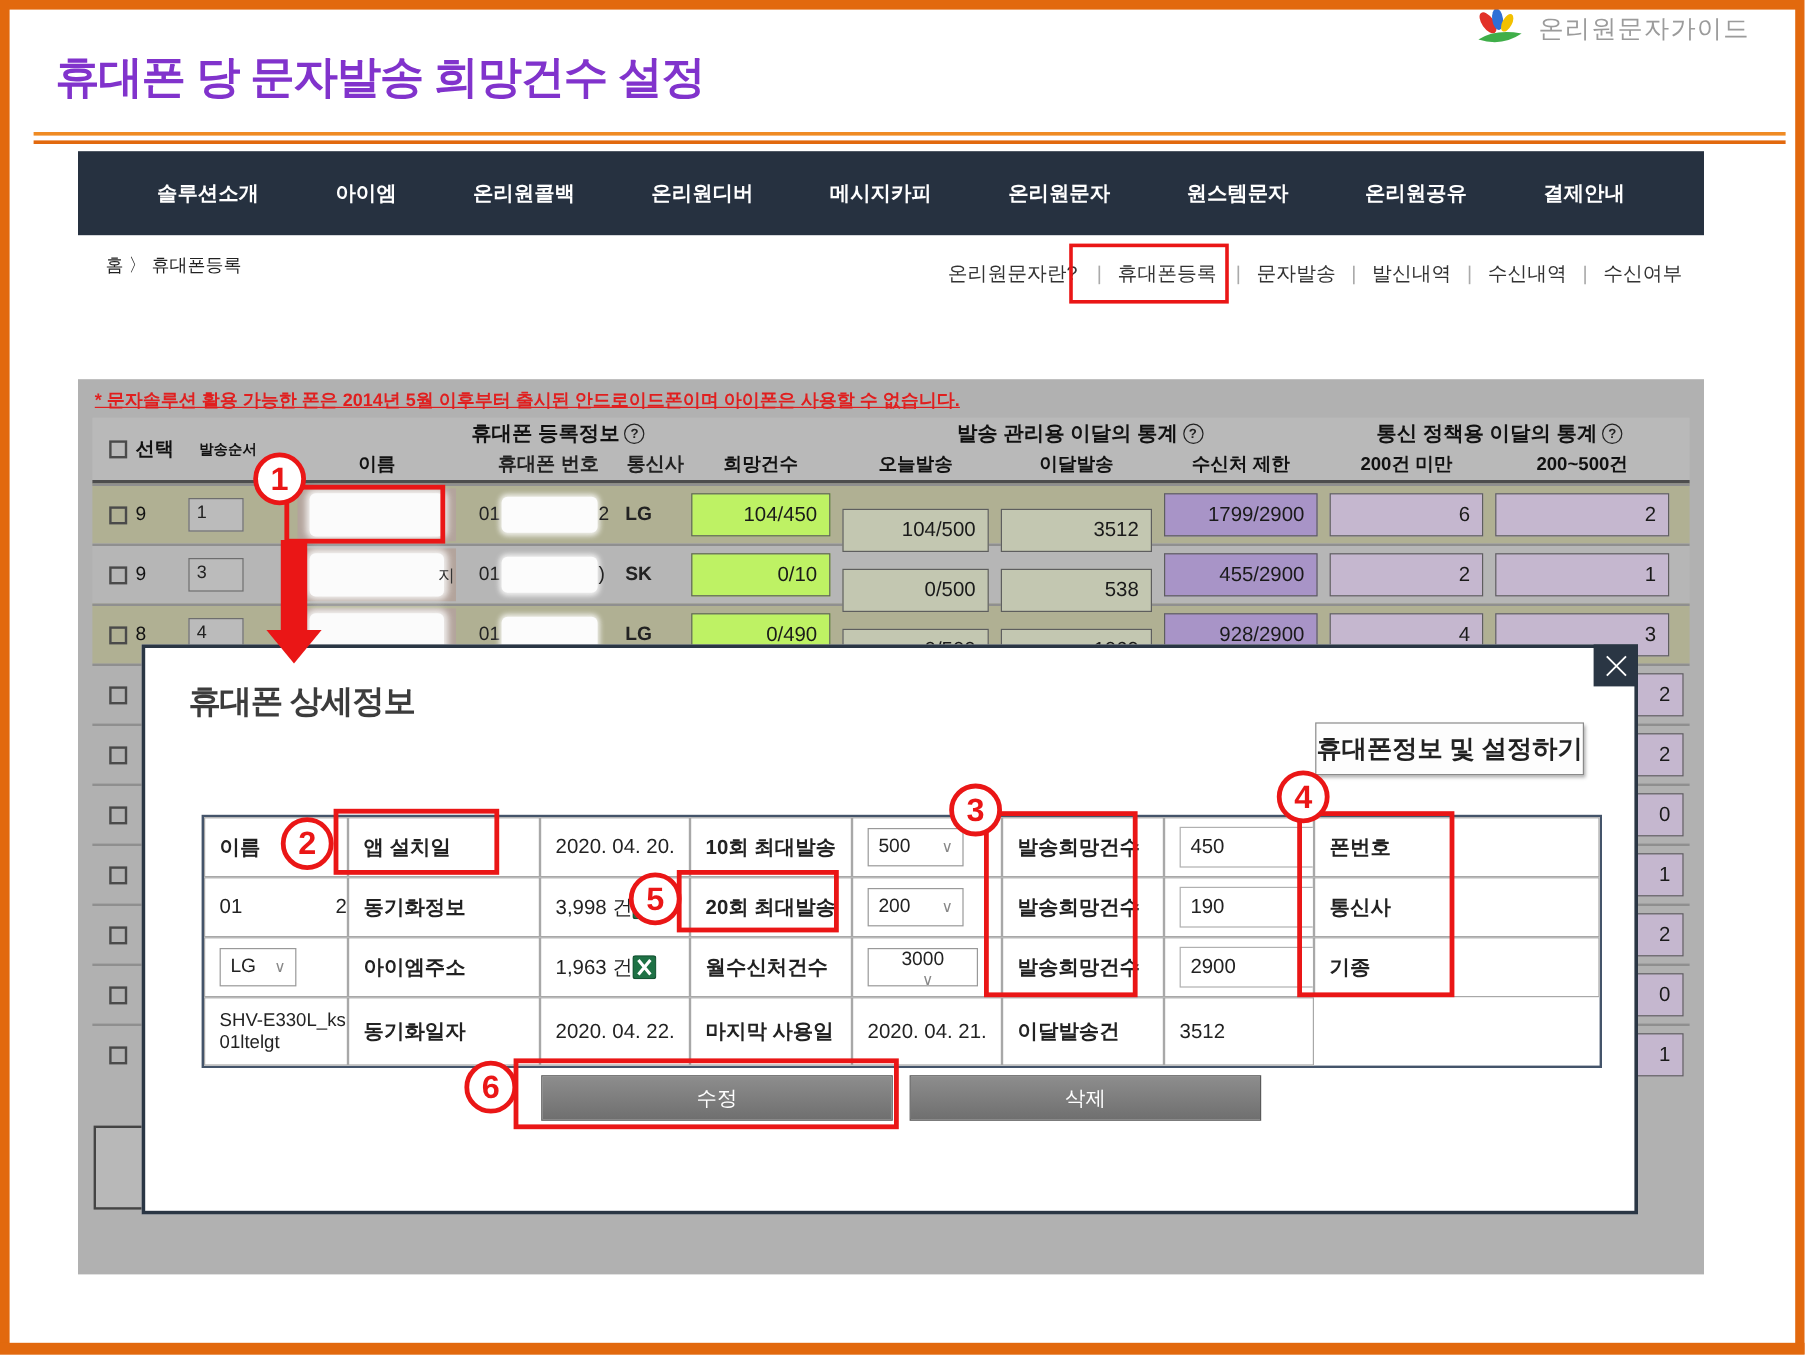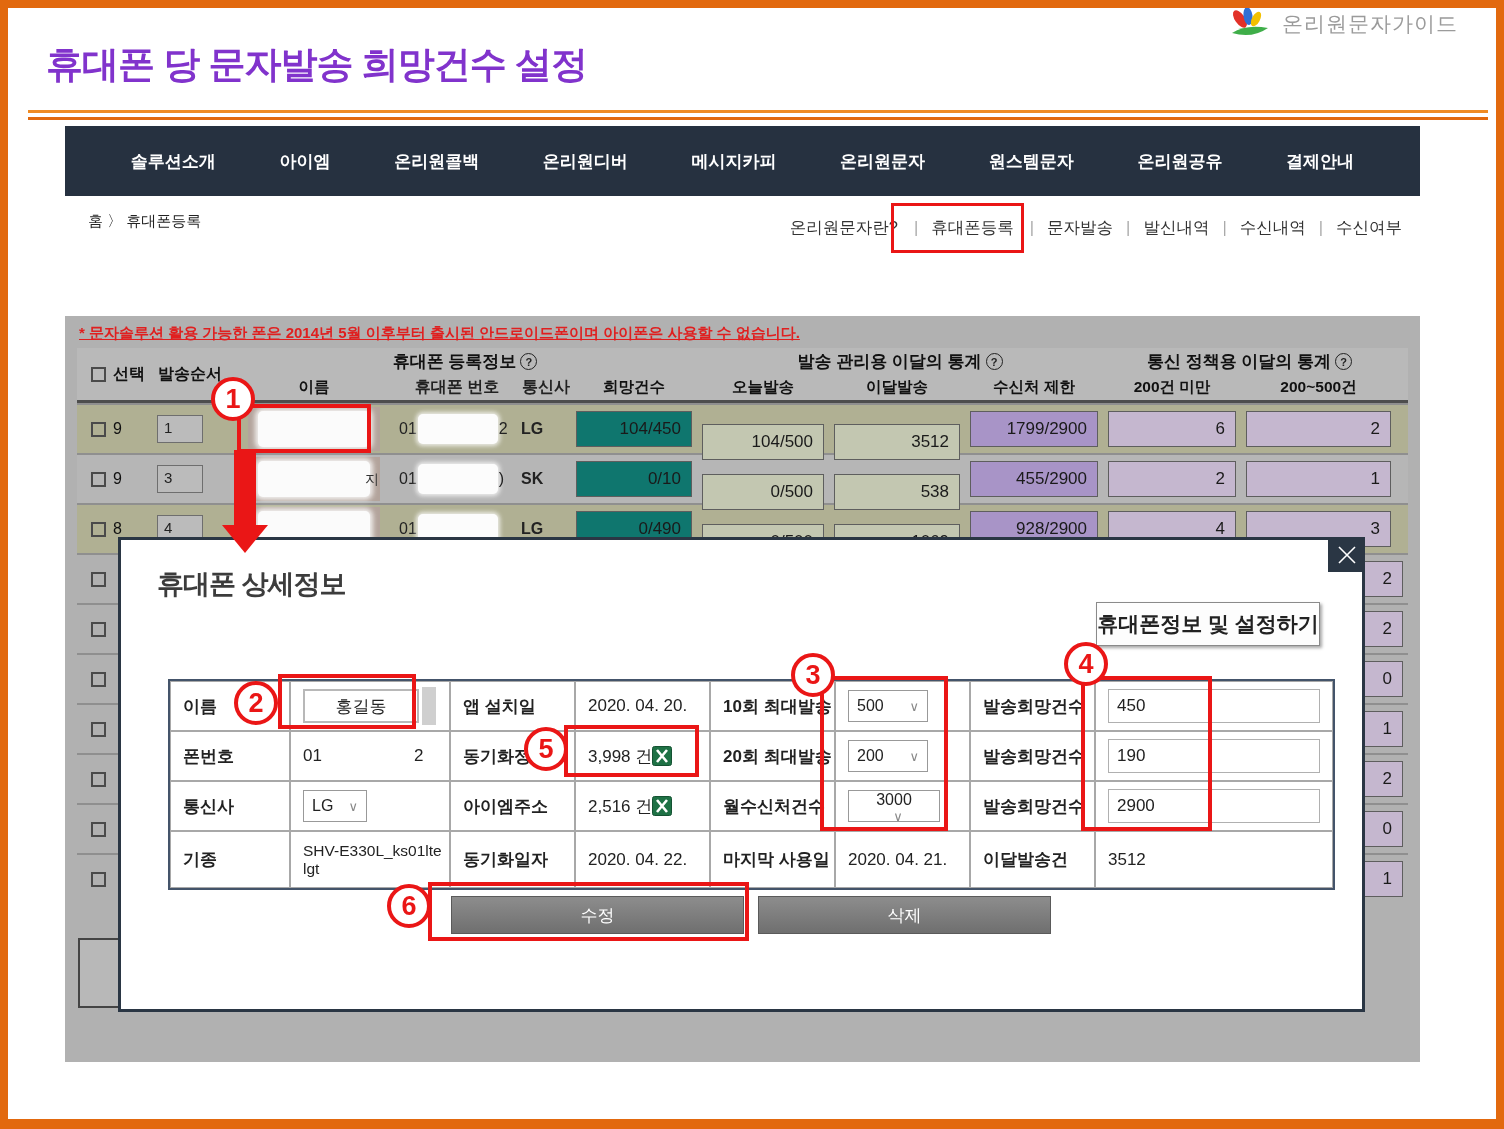--- a/index.html
+++ b/index.html
@@ -25,21 +25,21 @@
   .subnav-item.boxed{border:3px solid #ea1616;padding:11px 7px;margin:-11px -7px;}
 
   
   .panel{position:absolute;left:65px;top:316px;width:1355px;height:746px;background:#b1b1b1;box-sizing:border-box;padding:6px 12px 0;}
   .warning{color:#e01f1f;font-size:15px;font-weight:bold;text-decoration:underline;margin:2px 0 5px 2px;white-space:nowrap;}
 
   .c-sel{width:70px;text-align:right;}.c-ord{width:86px;}.c-name{width:162px;}.c-phone{width:120px;}.c-car{width:56px;}
   .c-hope{width:126px;}.c-today{width:132px;}.c-month{width:136px;}.c-limit{width:138px;}.c-u200{width:138px;}.c-r200{width:155px;}
 
   .thead{display:flex;background:#b9b9b9;border-bottom:3px solid #4d4d4d;}
-  .h-flat{display:flex;align-items:center;justify-content:center;gap:5px;font-weight:bold;font-size:16px;color:#111;height:52px;box-sizing:border-box;}
+  .h-flat{display:flex;align-items:center;justify-content:center;gap:5px;font-weight:bold;font-size:12px;color:#111;height:52px;box-sizing:border-box;}
   .h-group{display:flex;flex-direction:column;box-sizing:border-box;}
   .h-group-title{height:27px;display:flex;align-items:center;justify-content:center;gap:4px;font-weight:bold;font-size:17px;color:#111;}
   .h-sub{display:flex;height:25px;}
   .h-sub-cell{display:flex;align-items:center;justify-content:center;font-weight:bold;font-size:15.5px;color:#111;box-sizing:border-box;}
   .help{width:17px;height:17px;border:1.5px solid #222;border-radius:50%;font-size:11px;font-weight:bold;display:inline-flex;align-items:center;justify-content:center;color:#222;background:transparent;box-sizing:border-box;}
 
   .trow{display:flex;align-items:center;height:50px;border-top:2px solid #8f8f8f;box-sizing:border-box;}
   .trow.olive{background:#b0b093;}
   .trow.gray{background:#b6b6b6;}
   .trow.hiddenrow{background:transparent;}
@@ -47,21 +47,21 @@
   .cb{width:15px;height:15px;border:2px solid #4a4a4a;background:transparent;box-sizing:border-box;cursor:pointer;flex:none;}
   .c-sel{padding-left:14px;gap:7px;font-size:16px;color:#111;}
   .ord-box{width:46px;height:28px;background:#bbbbbb;border:1px solid #6e6e6e;font-size:15px;color:#222;padding:3px 0 0 6px;box-sizing:border-box;margin-left:10px;}
   .name-back{width:132px;height:44px;background:#b3a49c;margin:0 auto;display:flex;align-items:center;justify-content:center;position:relative;}
   .name-chip{width:112px;height:36px;background:#fbfbfb;border-radius:5px;box-shadow:0 0 5px 3px rgba(251,251,251,.85);}
   .name-suffix{position:absolute;right:1px;top:14px;font-size:14px;color:#333;}
   .c-phone{font-size:16px;color:#222;padding-left:4px;}
   .phone-blur{width:80px;height:30px;background:#fcfcfc;border-radius:5px;margin:0 1px;box-shadow:0 0 4px 2px rgba(252,252,252,.8);flex:none;}
   .c-car{font-size:16px;font-weight:bold;color:#222;padding-left:6px;}
   .vbox{flex:1;height:36px;margin:0 5px;border:1px solid #5e5e5e;display:flex;align-items:center;justify-content:flex-end;padding-right:10px;font-size:17px;color:#1a1a1a;box-sizing:border-box;}
-  .vbox.hope{background:#0f766e;}
+  .vbox.hope{background:#bef264;}
   .vbox.today,.vbox.month{background:#c3c7b1;margin-top:25px;}
   .vbox.limit{background:#a894c7;}
   .vbox.u200,.vbox.r200{background:#c5b7cf;}
   .spacer{flex:1;height:100%;}
   .partial-btn{position:absolute;left:13px;top:622px;width:97px;height:70px;background:#b8b8b8;border:2px solid #444;box-sizing:border-box;display:flex;align-items:center;justify-content:flex-end;padding-right:2px;font-size:15px;color:#5a4a22;overflow:hidden;cursor:pointer;}
 
   
   .modal{position:absolute;left:118px;top:537px;width:1247px;height:475px;background:#ffffff;border:3px solid #2a3644;box-sizing:border-box;z-index:5;}
   .modal-close{position:absolute;top:-3px;right:-3px;width:37px;height:35px;background:#2a3644;display:flex;align-items:center;justify-content:center;cursor:pointer;}
   .modal-title{position:absolute;left:36px;top:26px;font-size:27px;font-weight:bold;color:#3c3c3c;letter-spacing:-1px;}
@@ -364,24 +364,20 @@
       <svg width="22" height="22" viewBox="0 0 22 22">
           <path d="M3 3 L19 19 M19 3 L3 19" stroke="#ffffff" stroke-width="1.6" fill="none"></path>
         </svg>
     </div>
     <div class="modal-title">휴대폰 상세정보</div>
     <div class="settings-btn">휴대폰정보 및 설정하기</div>
 
     <div class="dtable">
 
       <div class="dcell dlabel">이름</div>
-      <div class="dcell">
-          <input class="inp name" value="홍길동" style="">
-          <span class="name-remnant"></span>
-        </div>
       <div class="dcell dlabel">앱 설치일</div>
       <div class="dcell">2020. 04. 20.</div>
       <div class="dcell dlabel">10회 최대발송</div>
       <div class="dcell">
           <span class="chip-sel w80">
             <span>500</span>
             <span class="chev">∨</span>
           </span>
         </div>
       <div class="dcell dlabel">발송희망건수</div>
@@ -417,21 +413,21 @@
 
       <div class="dcell dlabel">통신사</div>
       <div class="dcell">
           <span class="chip-sel w64">
             <span>LG</span>
             <span class="chev">∨</span>
           </span>
         </div>
       <div class="dcell dlabel">아이엠주소</div>
       <div class="dcell">
-          <span>2,516 건</span>
+          <span>1,963 건</span>
         <svg class="excel" width="20" height="20" viewBox="0 0 20 20">
             <rect x="0.5" y="0.5" width="19" height="19" rx="2" fill="#1e7145" stroke="#145232"></rect>
             <path d="M5 4 L15 16 M15 4 L5 16" stroke="#ffffff" stroke-width="2.6"></path>
           </svg>
         </div>
       <div class="dcell dlabel">월수신처건수</div>
       <div class="dcell">
           <span class="chip-sel w92">
             <span>3000</span>
             <span class="chev">∨</span>

